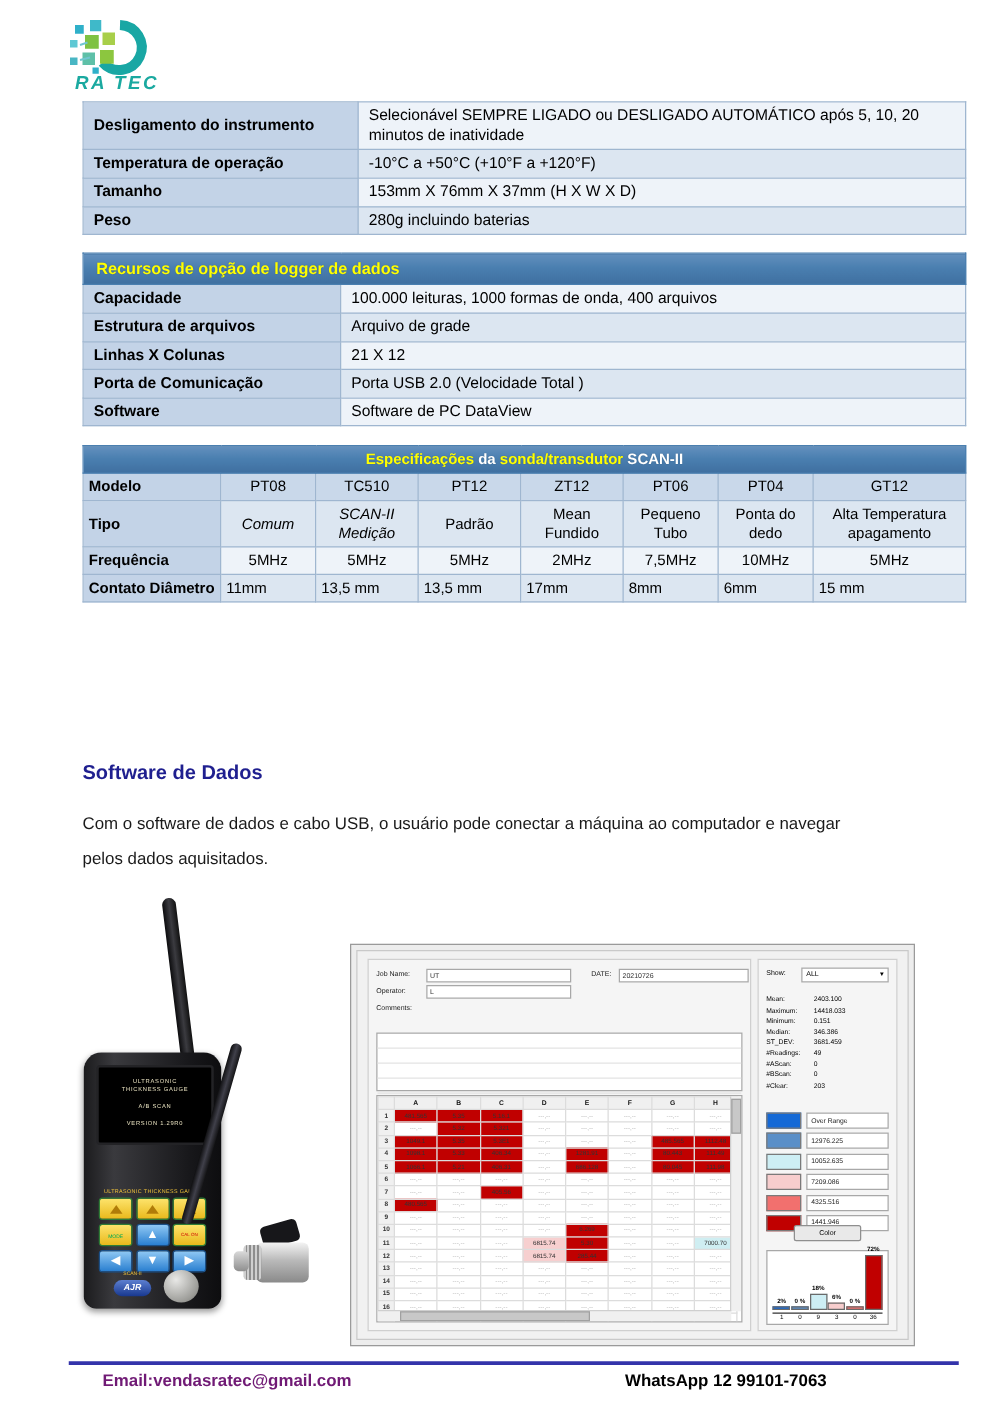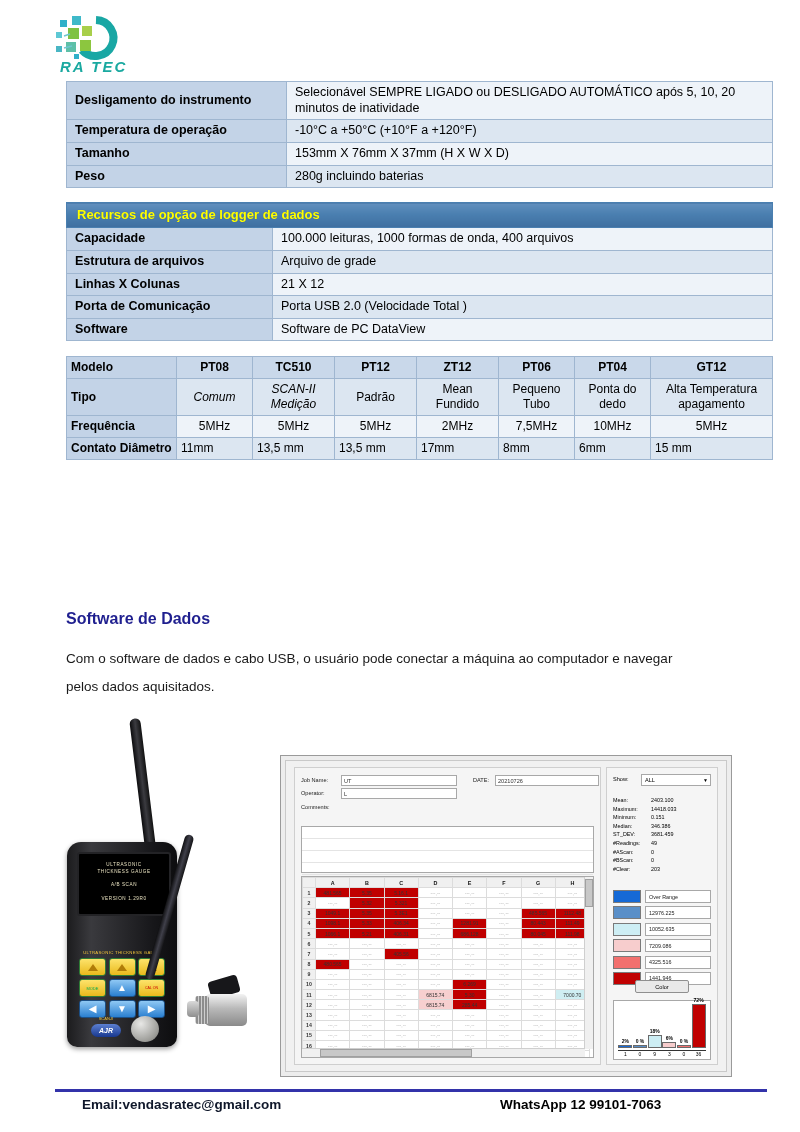--- a/index.html
+++ b/index.html
@@ -33,21 +33,21 @@
   .sect-head td{
     background:linear-gradient(to bottom,#628fbd 0%,#4a7fb0 45%,#3f6fa0 100%);
     border:1px solid #4a7fb0;
     padding:4px 10px;font-weight:bold;font-size:13px;color:#ffff00;
     text-shadow:0 0 1px rgba(0,0,0,.25);
   }
   .sect-head .w{color:#ffffff;}
 
   #t3 td{text-align:center;font-size:12px;padding:3px 4px;}
   #t3 td.rowlbl{text-align:left;font-weight:bold;background:#c3d3e7;}
-  #t3 td.hdr{font-weight:bold;background:#c9d8ea;}
+  #t3 td.hdr{font-weight:normal;background:#c9d8ea;}
   #t3 td.body-a{background:#dce6f1;}
   #t3 td.body-b{background:#eef3f9;}
   .ital{font-style:italic;}
 
   
   .h2{position:absolute;left:66px;top:610px;font-size:16px;font-weight:bold;color:#1f1f8f;}
   .para{position:absolute;left:66px;top:645px;width:640px;font-size:13.5px;
     line-height:2.05;color:#1a1a1a;}
 
   
@@ -154,21 +154,21 @@
   .bcol{width:12px;display:flex;flex-direction:column;align-items:center;}
   .bpct{font-size:5px;font-weight:bold;margin-bottom:1px;}
   .bbar{width:12px;border:1px solid #6a6a6a;}
   .axis{position:absolute;left:4px;right:4px;bottom:8px;height:1px;background:#333;}
   .xlabs{position:absolute;left:4px;right:4px;bottom:0px;height:8px;display:flex;
     justify-content:space-around;}
   .xlabs span{width:12px;text-align:center;font-size:5px;}
 
   
   .foot-rule{position:absolute;left:55px;top:1089px;width:712px;height:3px;background:#3333aa;}
-  .foot-email{position:absolute;left:58px;top:1097px;font-size:13.5px;font-weight:bold;color:#0f172a;padding-left:24px;}
+  .foot-email{position:absolute;left:58px;top:1097px;font-size:13.5px;font-weight:bold;color:#701a75;padding-left:24px;}
   .foot-wa{position:absolute;left:500px;top:1097px;font-size:13.5px;font-weight:bold;color:#000;}
 </style>
 </head>
 <body>
 
 <div class="page">
 
   <div class="logo-wrap">
     <svg width="150" height="48" viewBox="0 0 150 48">
       <path d="M44 6 a18 18 0 1 1 -14 30" fill="none" stroke="#19a7a4" stroke-width="8"></path>
@@ -249,20 +249,25 @@
       <col style="width:110px">
         <col style="width:76px">
         <col style="width:82px">
         <col style="width:82px">
       <col style="width:82px">
         <col style="width:76px">
         <col style="width:76px">
         <col style="width:122px">
     </colgroup>
     <tbody>
+      <tr class="sect-head">
+        <td colspan="8">
+          <span>Especificações</span><span class="w"> da </span><span>sonda/transdutor</span><span class="w"> SCAN-II</span>
+        </td>
+      </tr>
       <tr>
         <td class="rowlbl">Modelo</td>
         <td class="hdr">PT08</td>
         <td class="hdr">TC510</td>
         <td class="hdr">PT12</td>
         <td class="hdr">ZT12</td>
         <td class="hdr">PT06</td>
         <td class="hdr">PT04</td>
         <td class="hdr">GT12</td>
       </tr>

